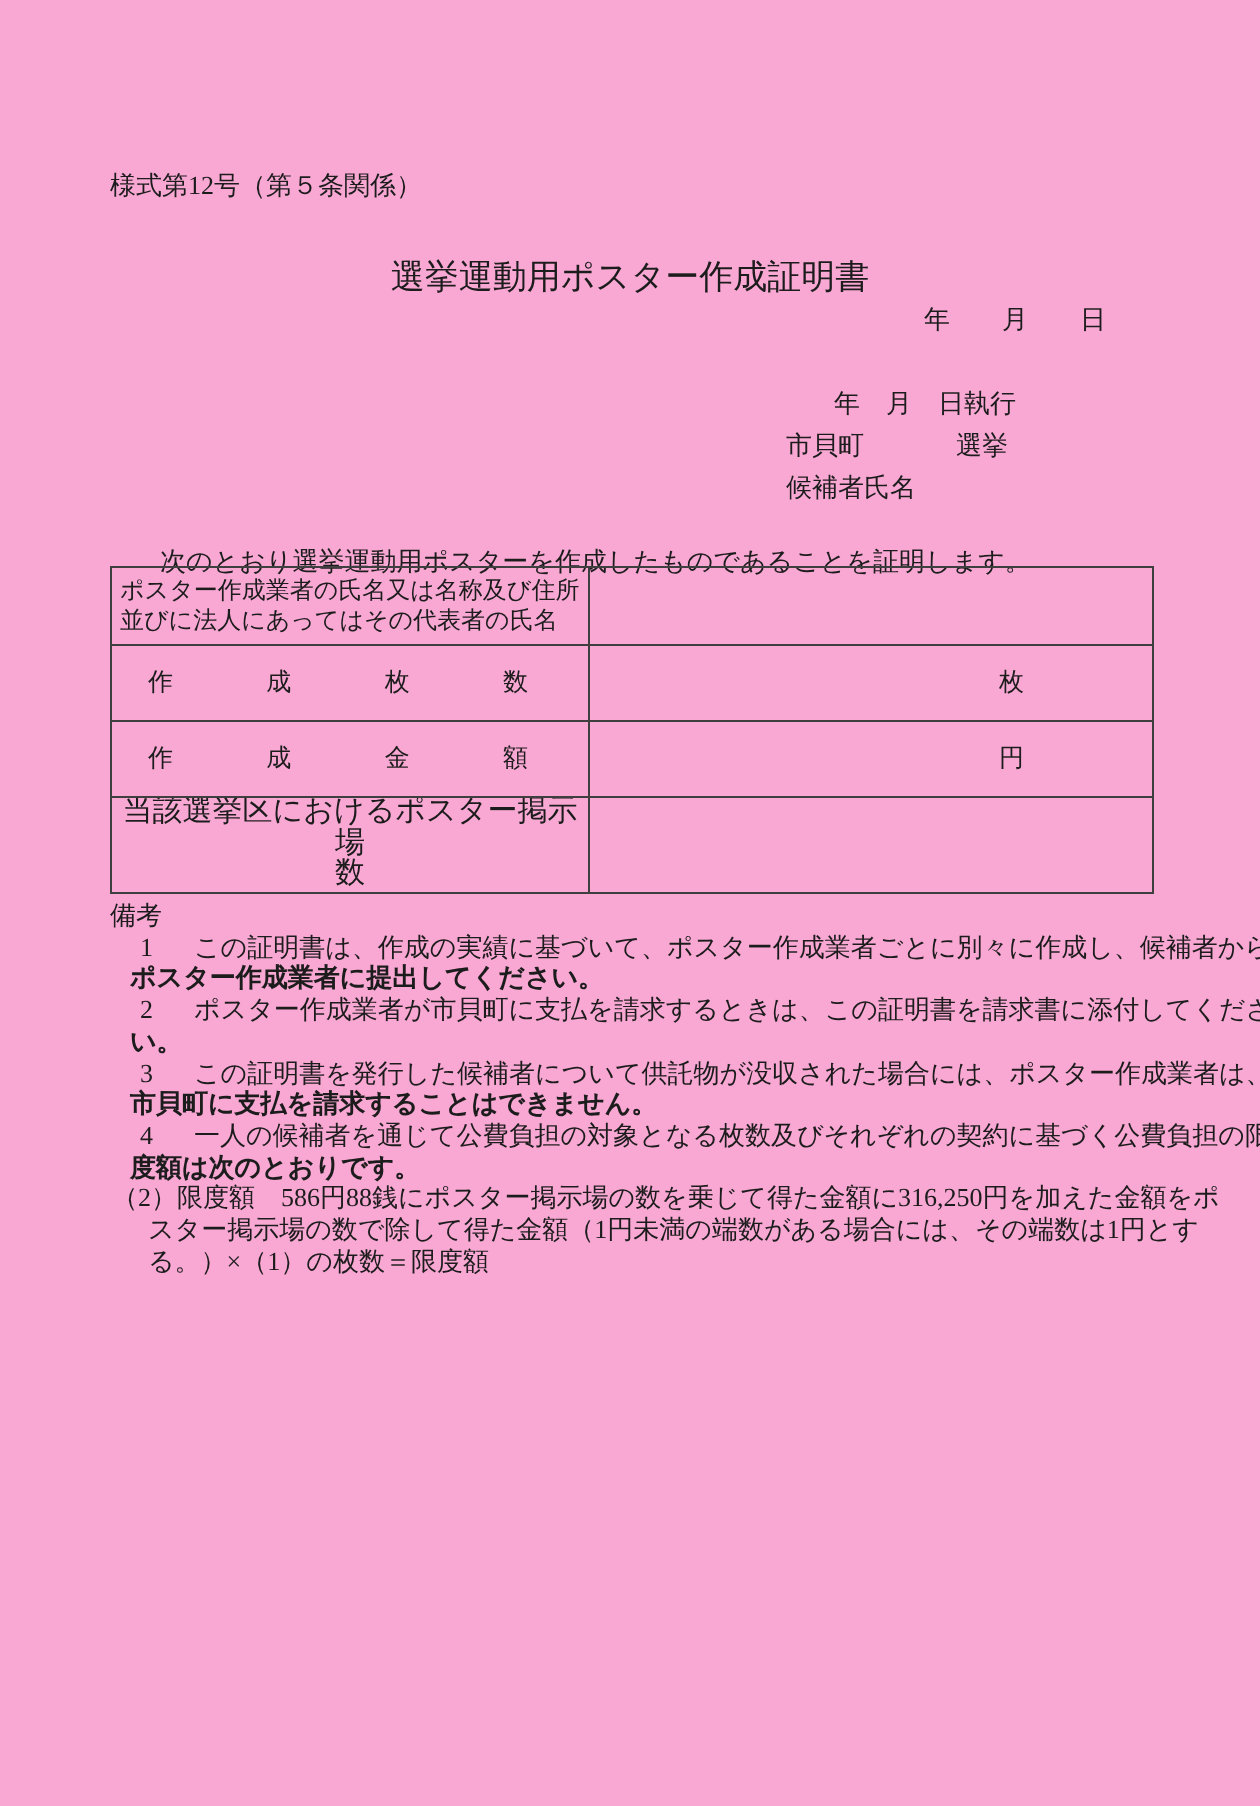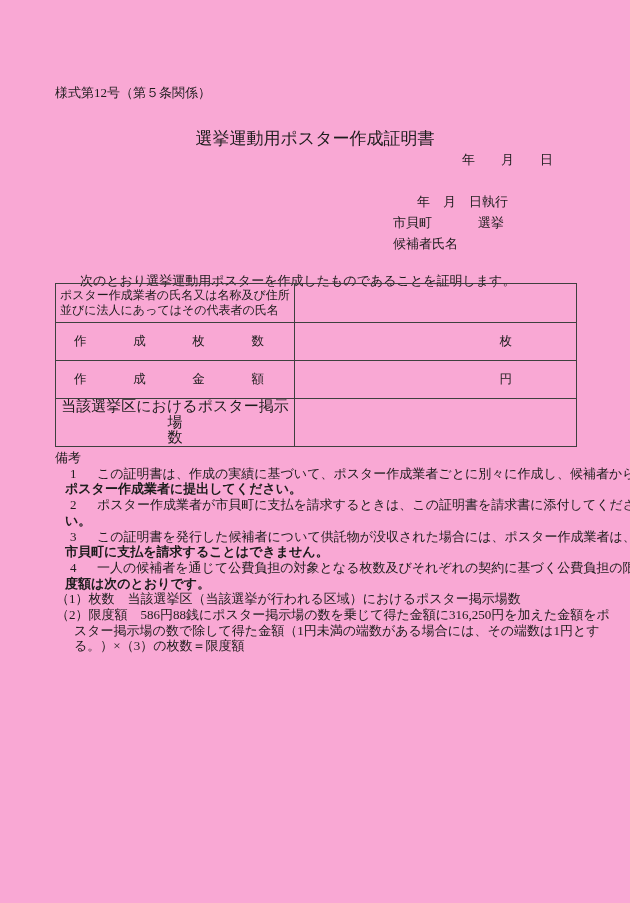--- a/index.html
+++ b/index.html
@@ -199,19 +199,18 @@
     <div class="rline rl-num">
       <span class="rnum">3</span><span>この証明書を発行した候補者について供託物が没収された場合には、ポスター作成業者は、</span>
     </div>
     <div class="rline rl-cont">市貝町に支払を請求することはできません。</div>
 
     <div class="rline rl-num">
       <span class="rnum">4</span><span>一人の候補者を通じて公費負担の対象となる枚数及びそれぞれの契約に基づく公費負担の限</span>
     </div>
     <div class="rline rl-cont">度額は次のとおりです。</div>
 
-    <div class="rline rl-sub">（1）枚数　当該選挙区（当該選挙が行われる区域）におけるポスター掲示場数</div>
     <div class="rline rl-sub">（2）限度額　586円88銭にポスター掲示場の数を乗じて得た金額に316,250円を加えた金額をポ</div>
     <div class="rline rl-subcont">スター掲示場の数で除して得た金額（1円未満の端数がある場合には、その端数は1円とす</div>
-    <div class="rline rl-subcont">る。）×（3）の枚数＝限度額</div>
+    <div class="rline rl-subcont">る。）×（1）の枚数＝限度額</div>
   </div>
 
 </div>
 
 </body></html>

